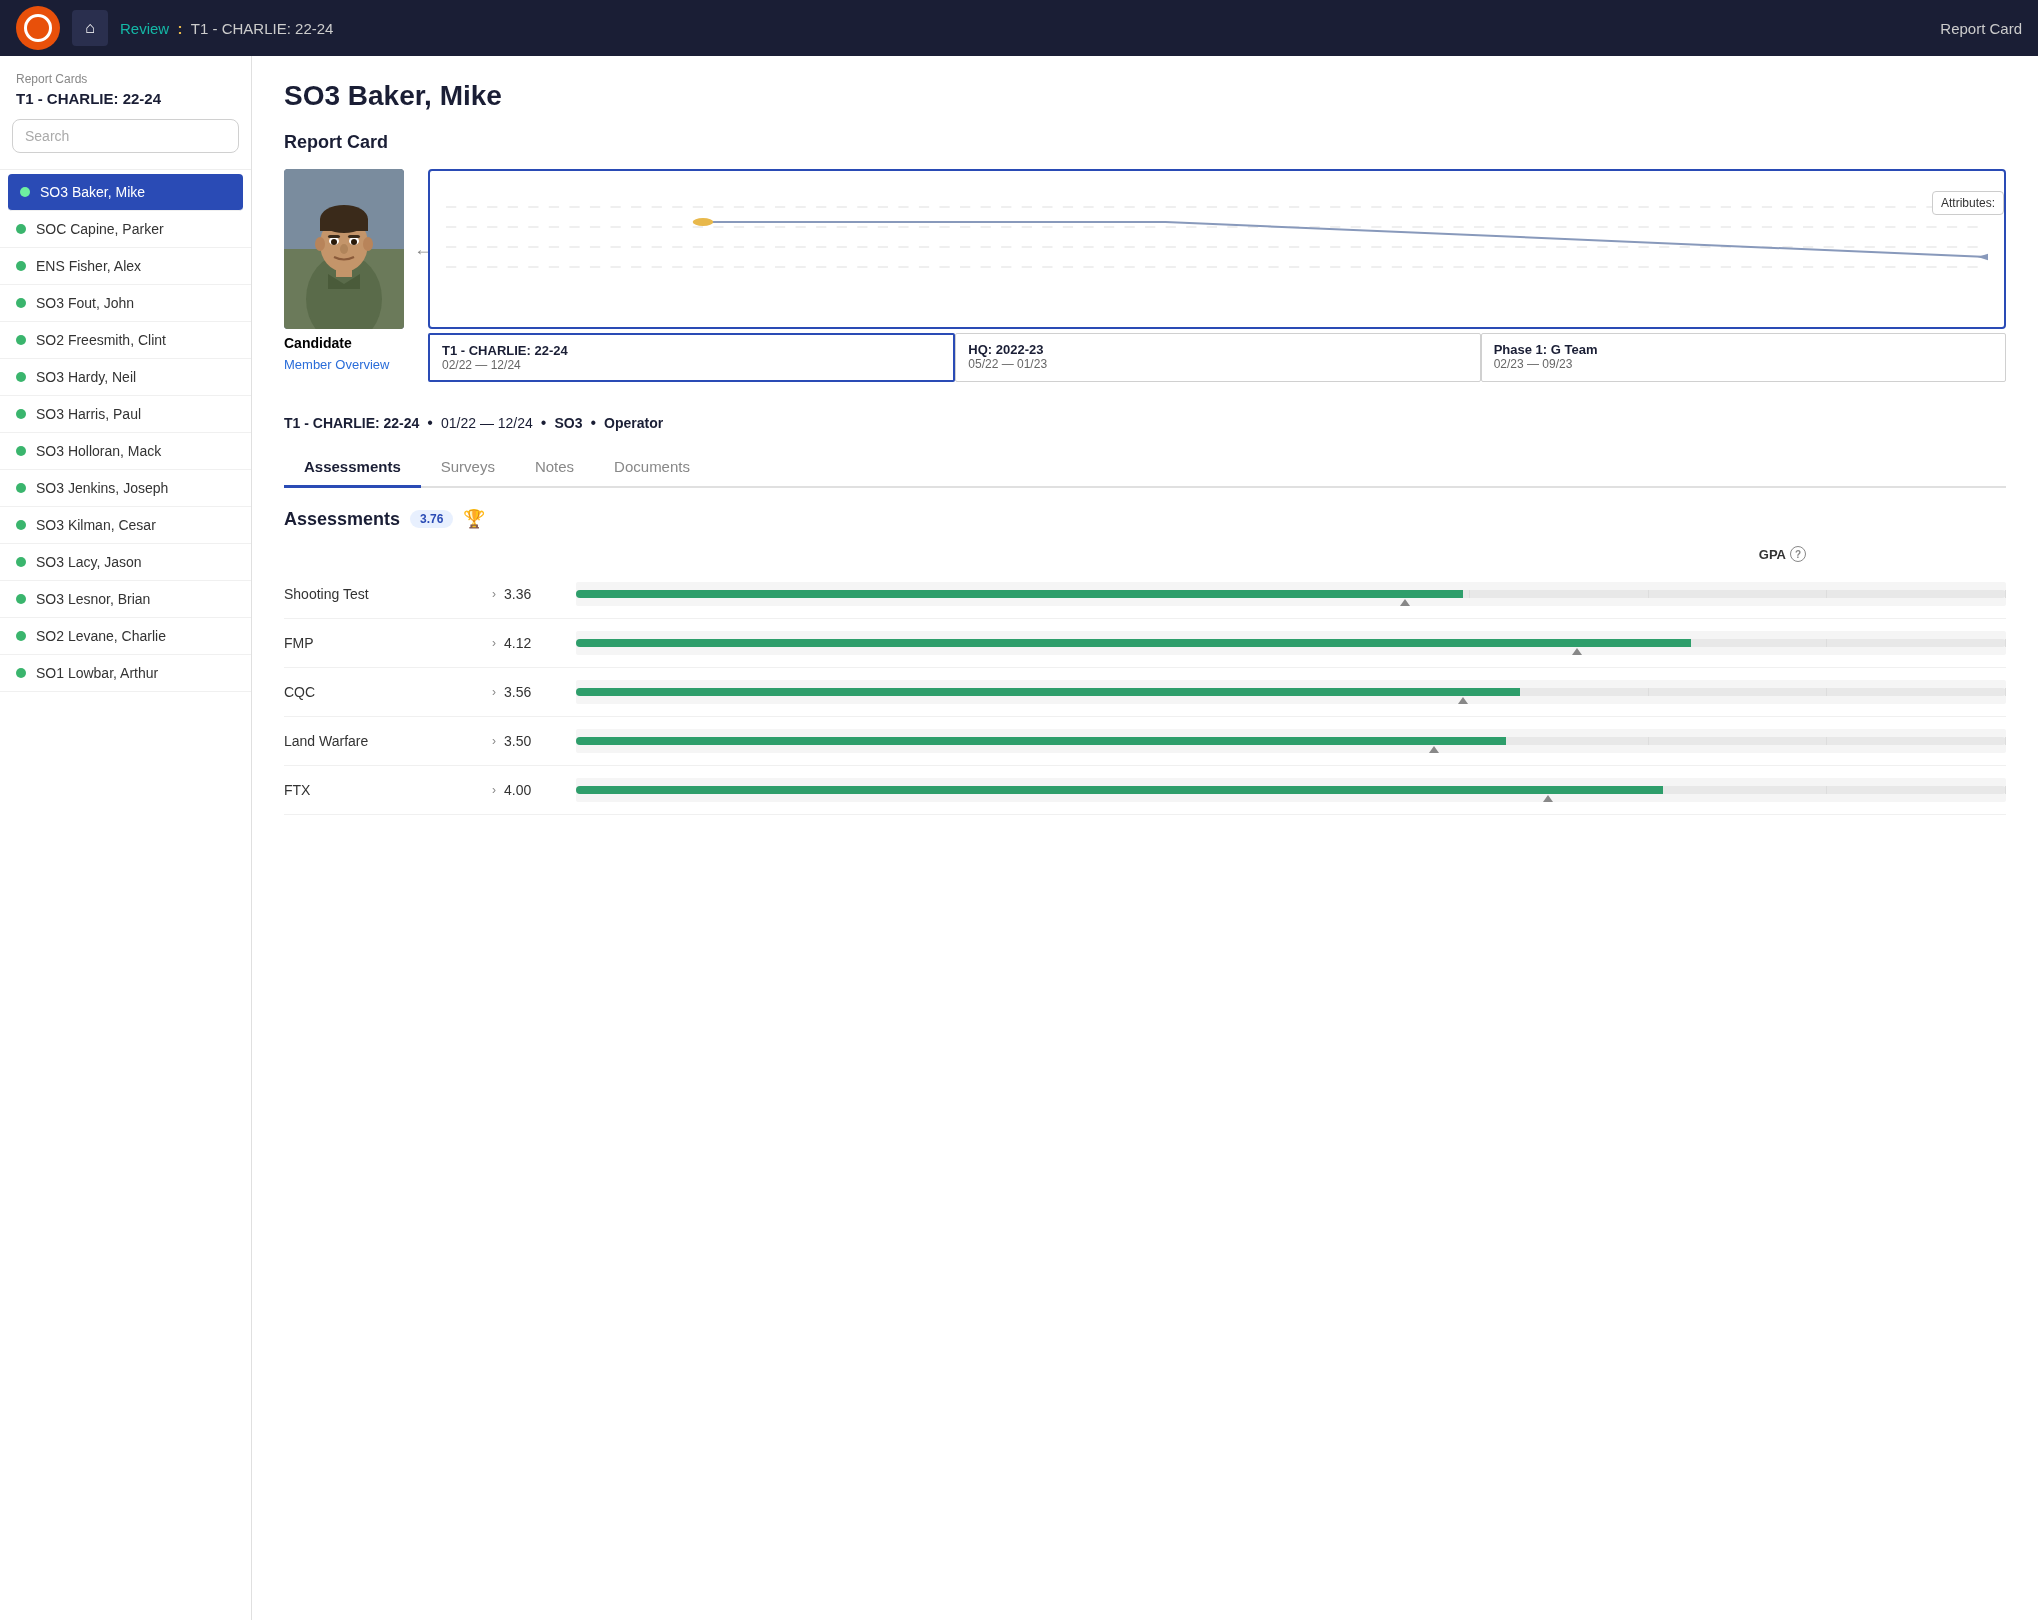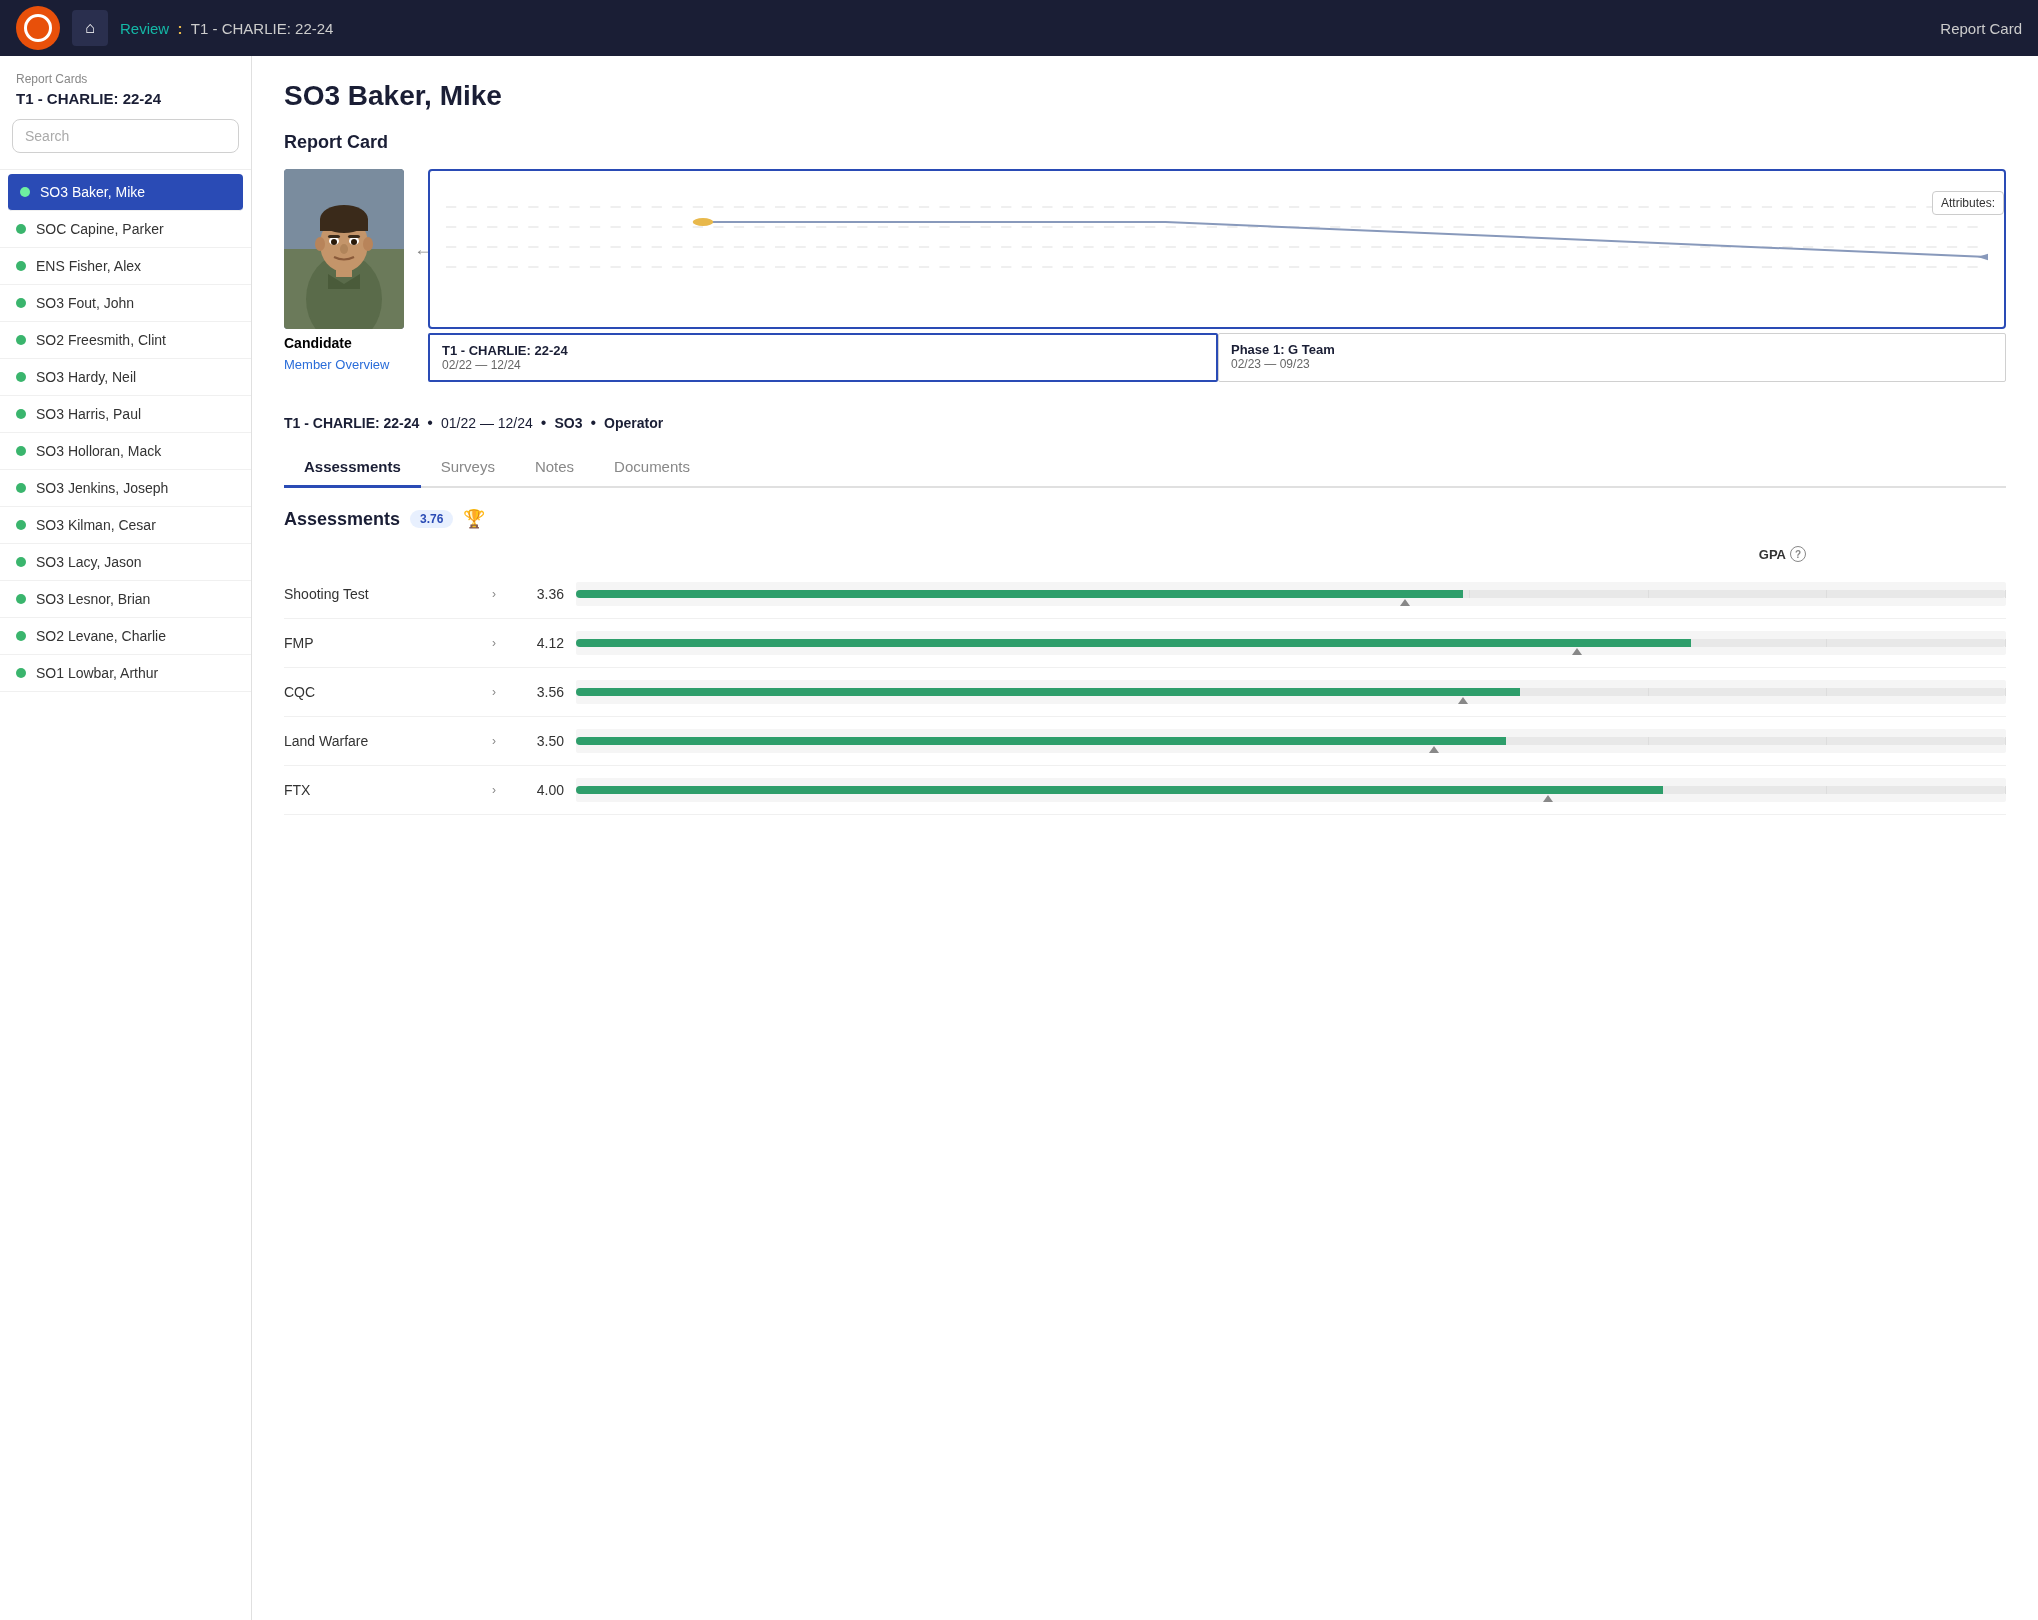--- a/index.html
+++ b/index.html
@@ -326,21 +326,20 @@
       border: none;
       cursor: pointer;
       color: #888;
       font-size: 12px;
       padding: 0 8px;
     }
     .gpa-value {
       width: 60px;
       font-size: 14px;
       color: #333;
-      text-align: right;
     }
     .bar-container {
       flex: 1;
       height: 24px;
       background: #f5f5f5;
       border-radius: 2px;
       margin-left: 12px;
       position: relative;
       display: flex;
       align-items: center;
@@ -541,20 +540,24 @@
             </div>
           </div>
         </div>
 
         <div class="timeline-periods" id="timeline-periods">
         <div class="period-box active">
               <div class="period-name">T1 - CHARLIE: 22-24</div>
     <div class="period-date">02/22 — 12/24</div>
             </div>
             <div class="period-box">
+              <div class="period-name">HQ: 2022-23</div>
+    <div class="period-date">05/22 — 01/23</div>
+            </div>
+            <div class="period-box">
               <div class="period-name">Phase 1: G Team</div>
     <div class="period-date">02/23 — 09/23</div>
             </div>
           </div>
       </div>
     </div>
 
     <div class="status-bar">
       <span class="bold">T1 - CHARLIE: 22-24</span>
       <span class="dot-sep">•</span>

